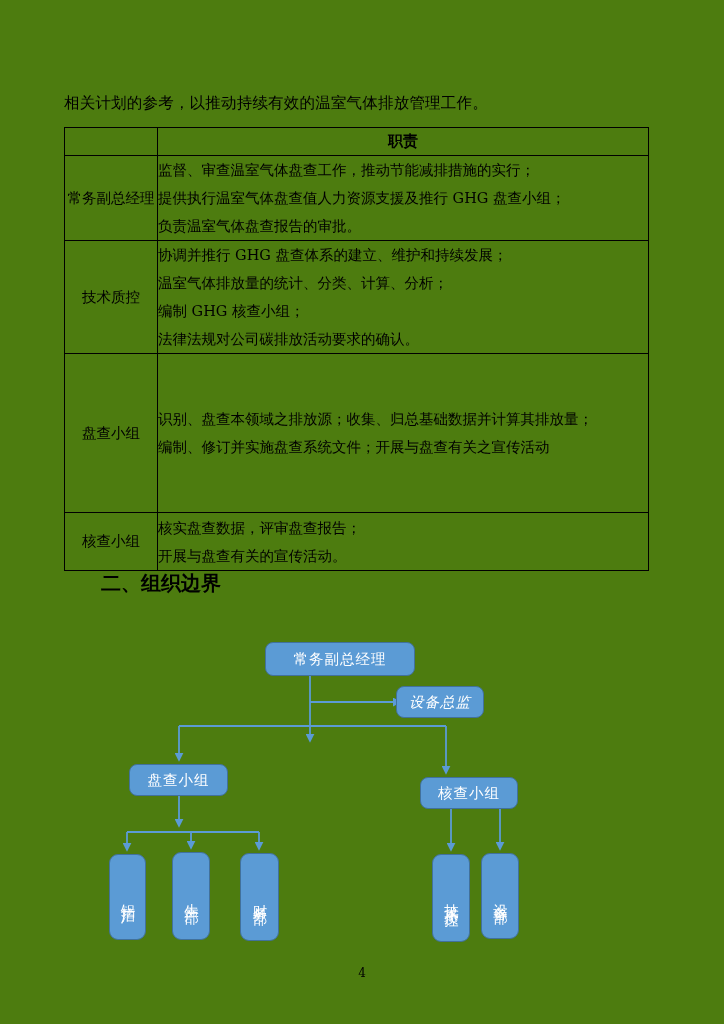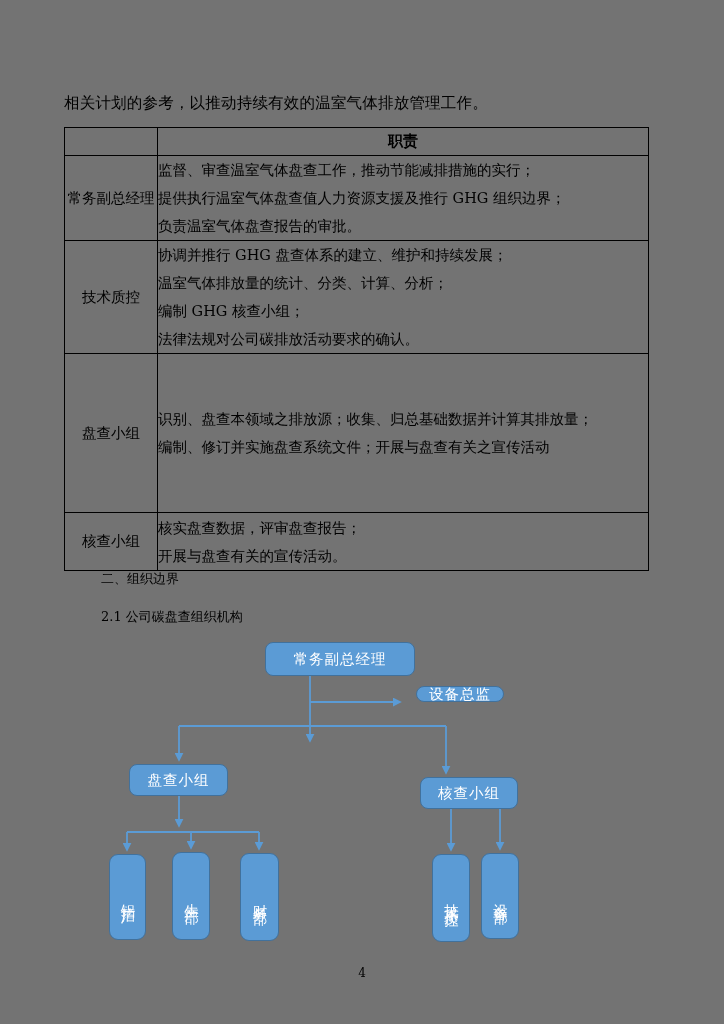--- a/index.html
+++ b/index.html
@@ -8,21 +8,21 @@
     background: #ffffff;
   }
   body {
     font-family: "DejaVu Serif", "Liberation Serif", serif;
     color: #000000;
   }
   #page {
     position: relative;
     width: 724px;
     height: 1024px;
-    background: #737373;
+    background: #4d7c0f;
     overflow: hidden;
   }
 
   
   .intro-line {
     position: absolute;
     left: 64px;
     top: 91px;
     width: 600px;
     font-size: 15.5px;
@@ -71,22 +71,22 @@
   }
   .row-1 td { height: 84px; }
   .row-2 td { height: 110px; }
   .row-3 td { height: 114px; }
   .row-4 td { height: 57px; }
   .row-3 .duty-cell { padding-top: 22px; padding-bottom: 22px; margin-left: 20px; }
 
   
   .heading {
     position: absolute;
-    font-weight: normal;
-    font-size: 13px;
+    font-weight: bold;
+    font-size: 20px;
     white-space: nowrap;
   }
   #heading-section { left: 101px; top: 570px; }
   #heading-sub     { left: 101px; top: 608px; }
 
   
   #org-chart {
     position: absolute;
     left: 0;
     top: 636px;
@@ -111,21 +111,21 @@
   }
   .node-box.vertical {
     writing-mode: vertical-rl;
     text-orientation: upright;
     letter-spacing: 3px;
     border-radius: 9px;
   }
 
   
   #node-gm        { left: 265px; top: 6px;   width: 150px; height: 34px; }
-  #node-director  { left: 416px; top: 50px;  width: 88px;  height: 16px; }
+  #node-director  { left: 396px; top: 50px;  width: 88px;  height: 32px; font-style: italic; }
   #node-inv-team  { left: 129px; top: 128px; width: 99px;  height: 32px; }
   #node-ver-team  { left: 420px; top: 141px; width: 98px;  height: 32px; }
 
   #node-foil      { left: 109px; top: 218px; width: 37px;  height: 86px; }
   #node-prod      { left: 172px; top: 216px; width: 38px;  height: 88px; }
   #node-fin       { left: 240px; top: 217px; width: 39px;  height: 88px; }
   #node-qc        { left: 432px; top: 218px; width: 38px;  height: 88px; }
   #node-equip     { left: 481px; top: 217px; width: 38px;  height: 86px; }
 
   
@@ -154,21 +154,21 @@
       <tr>
         <th class="hdr-blank"></th>
         <th class="hdr-duty">职责</th>
       </tr>
     </thead>
     <tbody>
       <tr class="row-1">
         <td class="role-cell">常务副总经理</td>
         <td class="duty-cell">
           <div class="duty-line">监督、审查温室气体盘查工作，推动节能减排措施的实行；</div>
-          <div class="duty-line">提供执行温室气体盘查值人力资源支援及推行 GHG 组织边界；</div>
+          <div class="duty-line">提供执行温室气体盘查值人力资源支援及推行 GHG 盘查小组；</div>
           <div class="duty-line">负责温室气体盘查报告的审批。</div>
         </td>
       </tr>
       <tr class="row-2">
         <td class="role-cell">技术质控</td>
         <td class="duty-cell">
           <div class="duty-line">协调并推行 GHG 盘查体系的建立、维护和持续发展；</div>
           <div class="duty-line">温室气体排放量的统计、分类、计算、分析；</div>
           <div class="duty-line">编制 GHG 核查小组；</div>
           <div class="duty-line">法律法规对公司碳排放活动要求的确认。</div>
@@ -185,21 +185,20 @@
         <td class="role-cell">核查小组</td>
         <td class="duty-cell">
           <div class="duty-line">核实盘查数据，评审盘查报告；</div>
           <div class="duty-line">开展与盘查有关的宣传活动。</div>
         </td>
       </tr>
     </tbody>
   </table>
 
   <div class="heading" id="heading-section">二、组织边界</div>
-  <div class="heading" id="heading-sub">2.1 公司碳盘查组织机构</div>
 
   <div id="org-chart">
 
     <svg width="724" height="330">
       <defs>
         <marker id="arrow" viewBox="0 0 10 10" refX="8" refY="5" markerWidth="5" markerHeight="5" orient="auto-start-reverse">
           <path d="M 0 0 L 10 5 L 0 10 z" fill="#5B9BD5"></path>
         </marker>
       </defs>
       <g stroke="#5B9BD5" stroke-width="1.8" fill="none">

